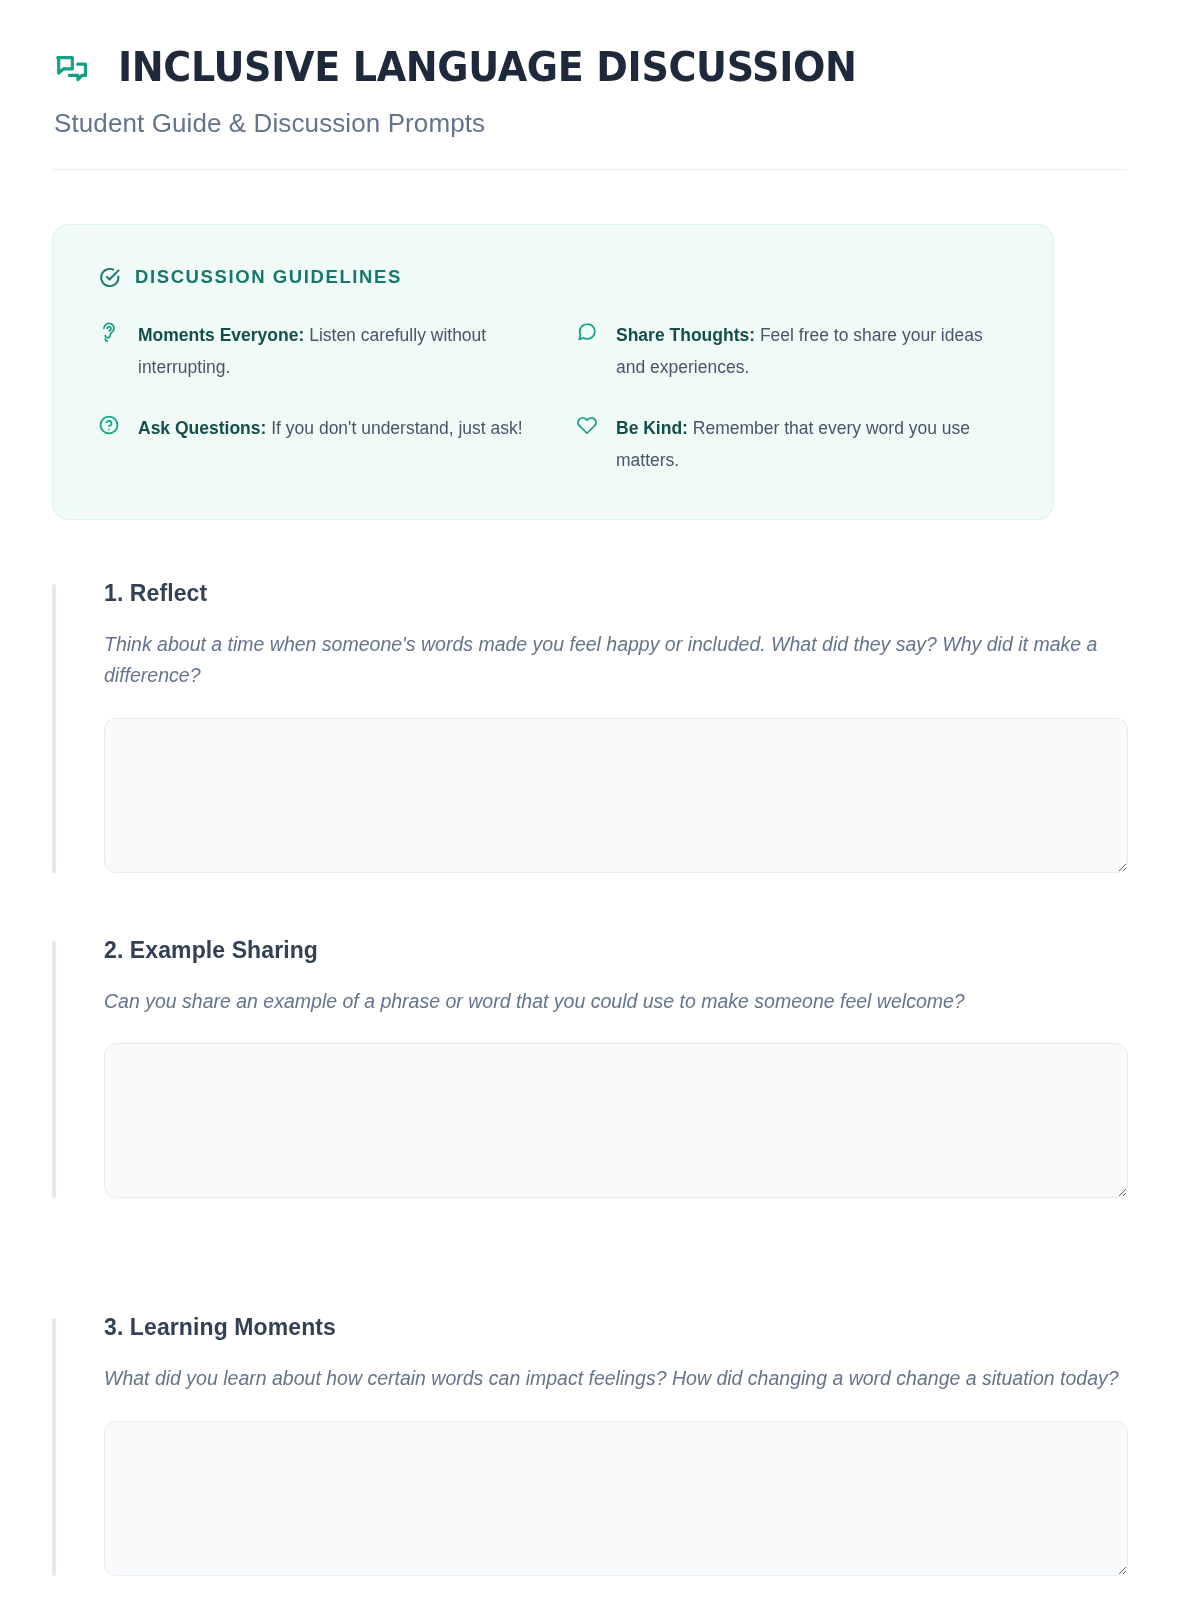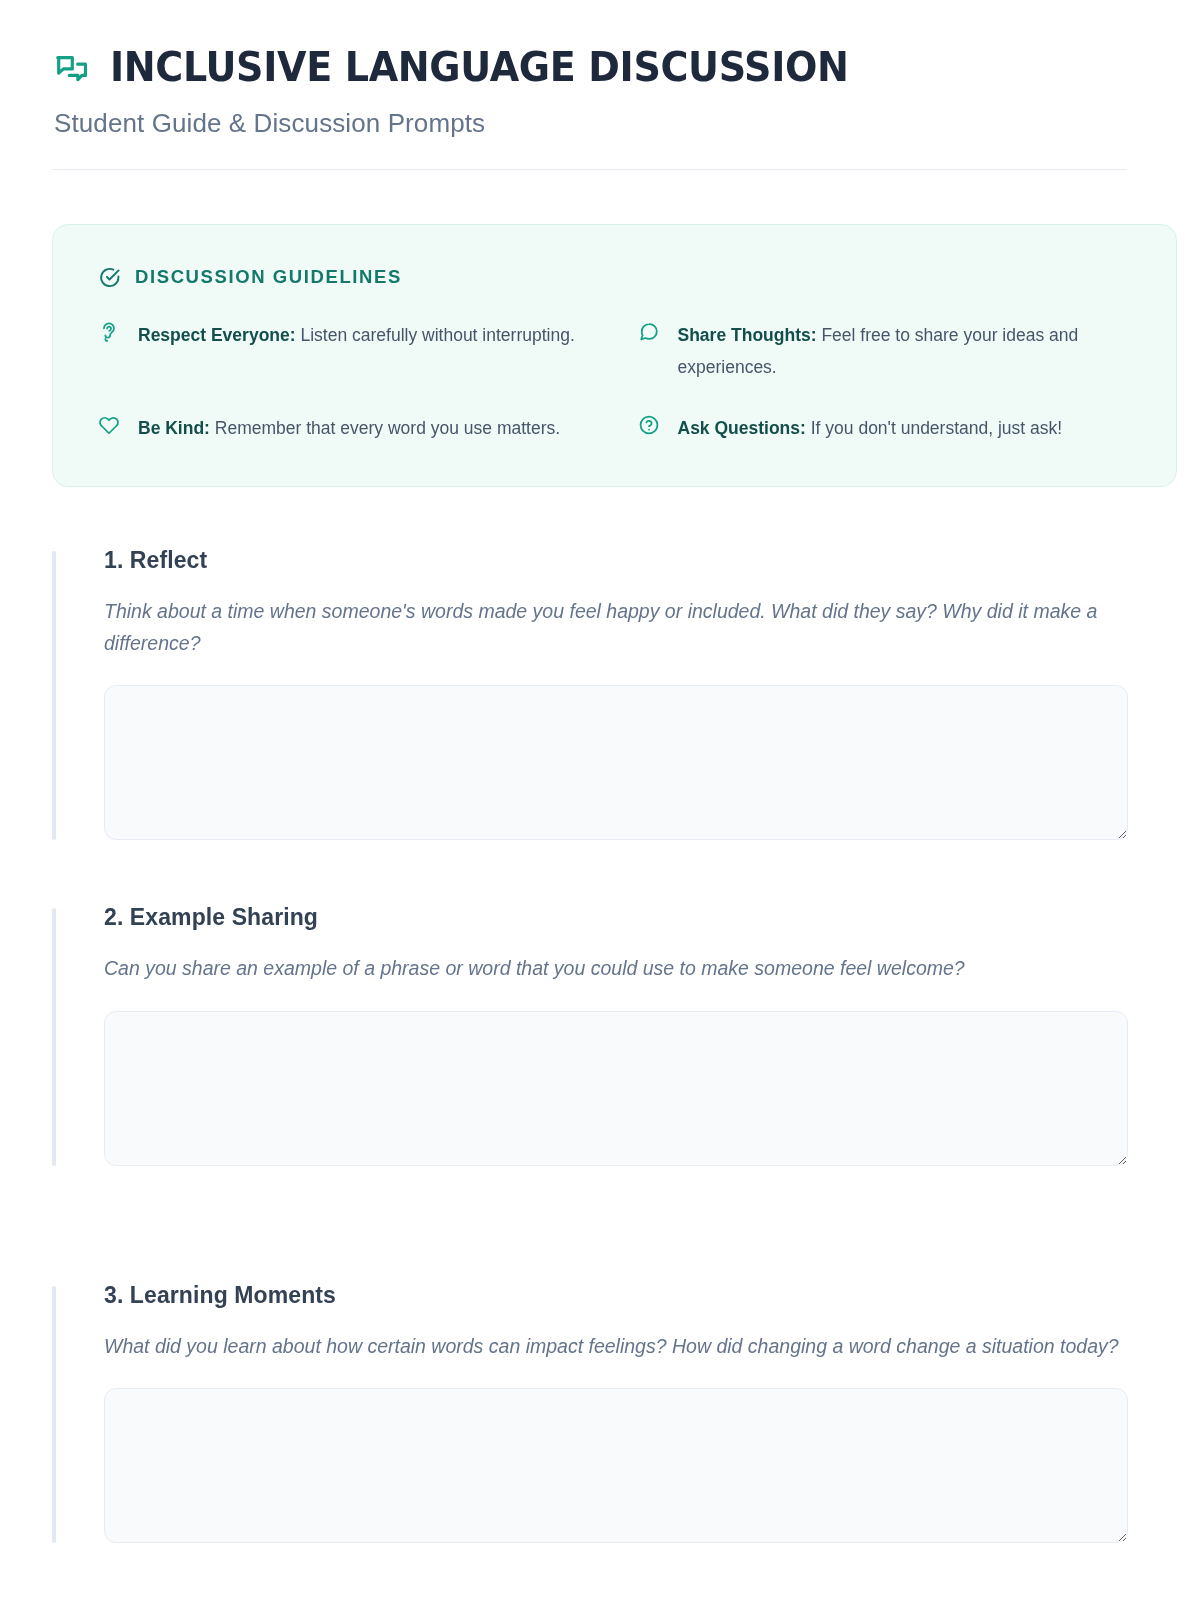--- a/index.html
+++ b/index.html
@@ -19,21 +19,21 @@
     background: #ffffff;
     overflow: hidden;
   }
 
   
   .header { padding: 0 0 0 0; }
 
   .title-row {
     display: flex;
     align-items: center;
-    gap: 18px;
+    gap: 26px;
   }
 
   .title-icon {
     flex: 0 0 auto;
     width: 40px;
     height: 40px;
     display: flex;
     align-items: center;
     justify-content: center;
     margin-top: 4px;
@@ -63,21 +63,21 @@
   .header-rule {
     margin-top: 30px;
     height: 1px;
     background: #e8ecf2;
     width: 1075px;
   }
 
   
   .guidelines-card {
     margin-top: 54px;
-    width: 1125px;
+    width: 1002px;
     background: #f0fbf7;
     border: 1px solid #d8f3ea;
     border-radius: 16px;
     padding: 40px 44px 42px 44px;
   }
 
   .guidelines-head {
     display: flex;
     align-items: center;
     gap: 14px;
@@ -213,56 +213,56 @@
 
       <div class="guideline-item">
         <span class="guideline-icon">
           <svg width="22" height="22" viewBox="0 0 24 24" fill="none" stroke="#14a085" stroke-width="1.9" stroke-linecap="round" stroke-linejoin="round">
             <path d="M6.5 8a5.5 5.5 0 1 1 11 0c0 2.6-1.6 3.6-2.7 4.6-1 .9-1.6 1.7-1.6 3a2.6 2.6 0 0 1-5.2 0"></path>
             <path d="M10 8.2a2.1 2.1 0 1 1 4.1.6c-.2 1-1.1 1.5-1.8 2"></path>
             <path d="M8 19.5c0 1.2.9 2.2 2.1 2.2"></path>
           </svg>
         </span>
         <div class="guideline-text">
-          <span class="g-label">Respect Everyone:</span><span> Listen carefully without interrupting.</span>
+          <span class="g-label">Moments Everyone:</span><span> Listen carefully without interrupting.</span>
         </div>
       </div>
 
       <div class="guideline-item">
         <span class="guideline-icon">
           <svg width="22" height="22" viewBox="0 0 24 24" fill="none" stroke="#14a085" stroke-width="1.9" stroke-linecap="round" stroke-linejoin="round">
             <path d="M20.5 11.4a8 8 0 0 1-8.6 8 8.4 8.4 0 0 1-3.8-.9L3.5 20l1.5-4.4a8 8 0 0 1-.9-3.7 8 8 0 0 1 8-8.5 8 8 0 0 1 8.4 8z"></path>
           </svg>
         </span>
         <div class="guideline-text">
           <span class="g-label">Share Thoughts:</span><span> Feel free to share your ideas and experiences.</span>
-        </div>
-      </div>
-
-      <div class="guideline-item">
-        <span class="guideline-icon">
-          <svg width="22" height="22" viewBox="0 0 24 24" fill="none" stroke="#14a085" stroke-width="1.9" stroke-linecap="round" stroke-linejoin="round">
-            <path d="M20.3 5.6a5 5 0 0 0-7.1 0L12 6.8l-1.2-1.2a5 5 0 1 0-7.1 7.1l1.2 1.2L12 21l7.1-7.1 1.2-1.2a5 5 0 0 0 0-7.1z"></path>
-          </svg>
-        </span>
-        <div class="guideline-text">
-          <span class="g-label">Be Kind:</span><span> Remember that every word you use matters.</span>
         </div>
       </div>
 
       <div class="guideline-item">
         <span class="guideline-icon">
           <svg width="22" height="22" viewBox="0 0 24 24" fill="none" stroke="#14a085" stroke-width="1.9" stroke-linecap="round" stroke-linejoin="round">
             <circle cx="12" cy="12" r="9.2"></circle>
             <path d="M9.2 9.3a2.9 2.9 0 0 1 5.6 1c0 1.9-2.8 2.9-2.8 2.9"></path>
             <line x1="12" y1="17" x2="12.01" y2="17"></line>
           </svg>
         </span>
         <div class="guideline-text">
           <span class="g-label">Ask Questions:</span><span> If you don't understand, just ask!</span>
+        </div>
+      </div>
+
+      <div class="guideline-item">
+        <span class="guideline-icon">
+          <svg width="22" height="22" viewBox="0 0 24 24" fill="none" stroke="#14a085" stroke-width="1.9" stroke-linecap="round" stroke-linejoin="round">
+            <path d="M20.3 5.6a5 5 0 0 0-7.1 0L12 6.8l-1.2-1.2a5 5 0 1 0-7.1 7.1l1.2 1.2L12 21l7.1-7.1 1.2-1.2a5 5 0 0 0 0-7.1z"></path>
+          </svg>
+        </span>
+        <div class="guideline-text">
+          <span class="g-label">Be Kind:</span><span> Remember that every word you use matters.</span>
         </div>
       </div>
 
     </div>
   </div>
 
   <div class="section section-1">
     <div class="section-bar"></div>
     <div class="section-title">1. Reflect</div>
     <div class="section-prompt">Think about a time when someone's words made you feel happy or included. What did they say? Why did it make a difference?</div>

